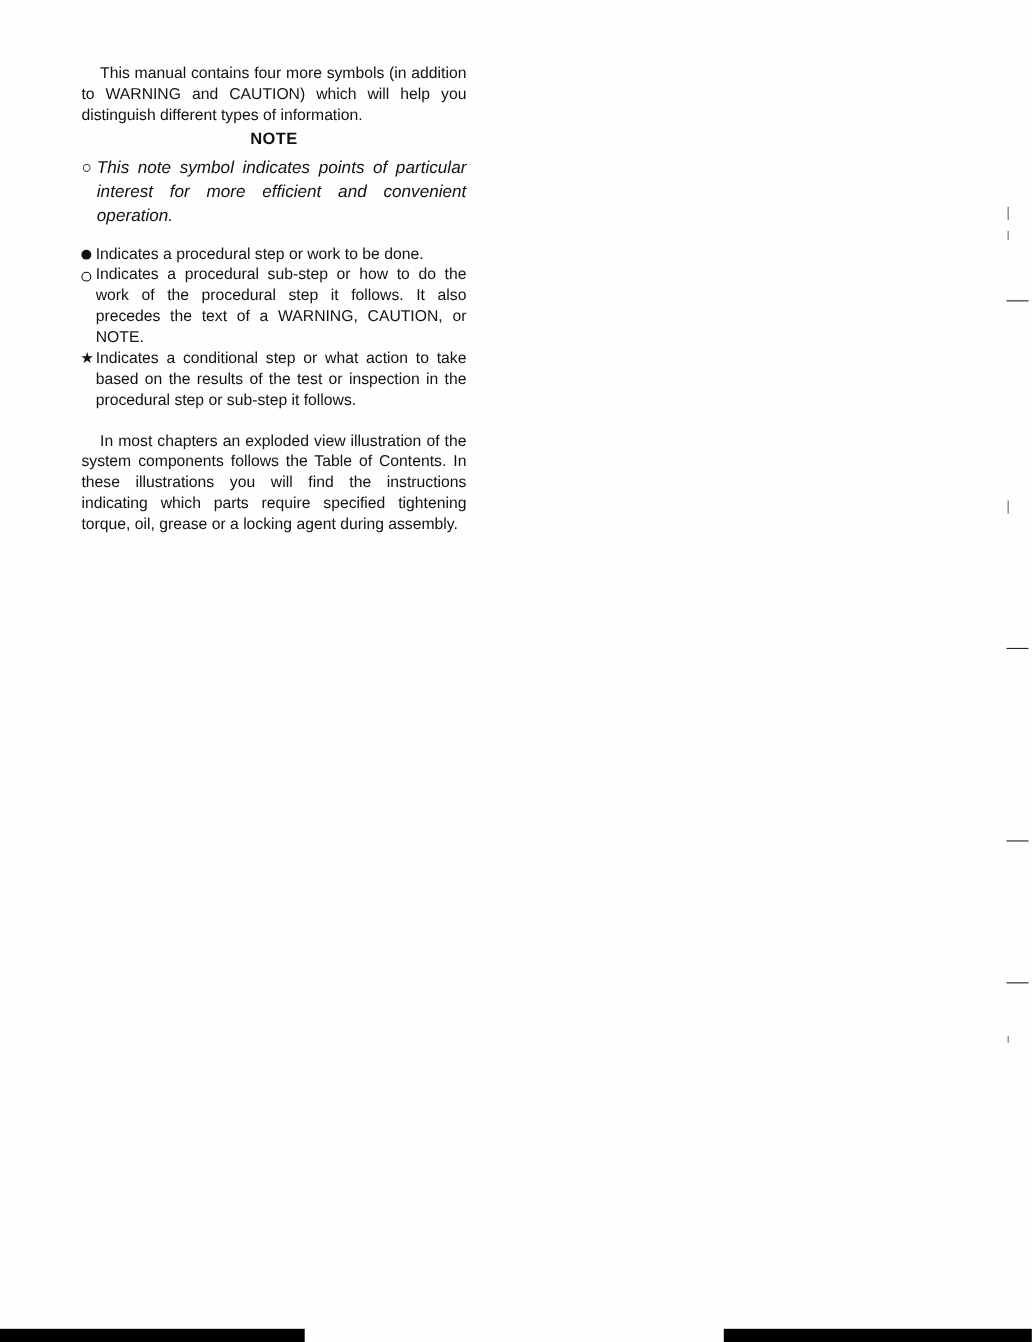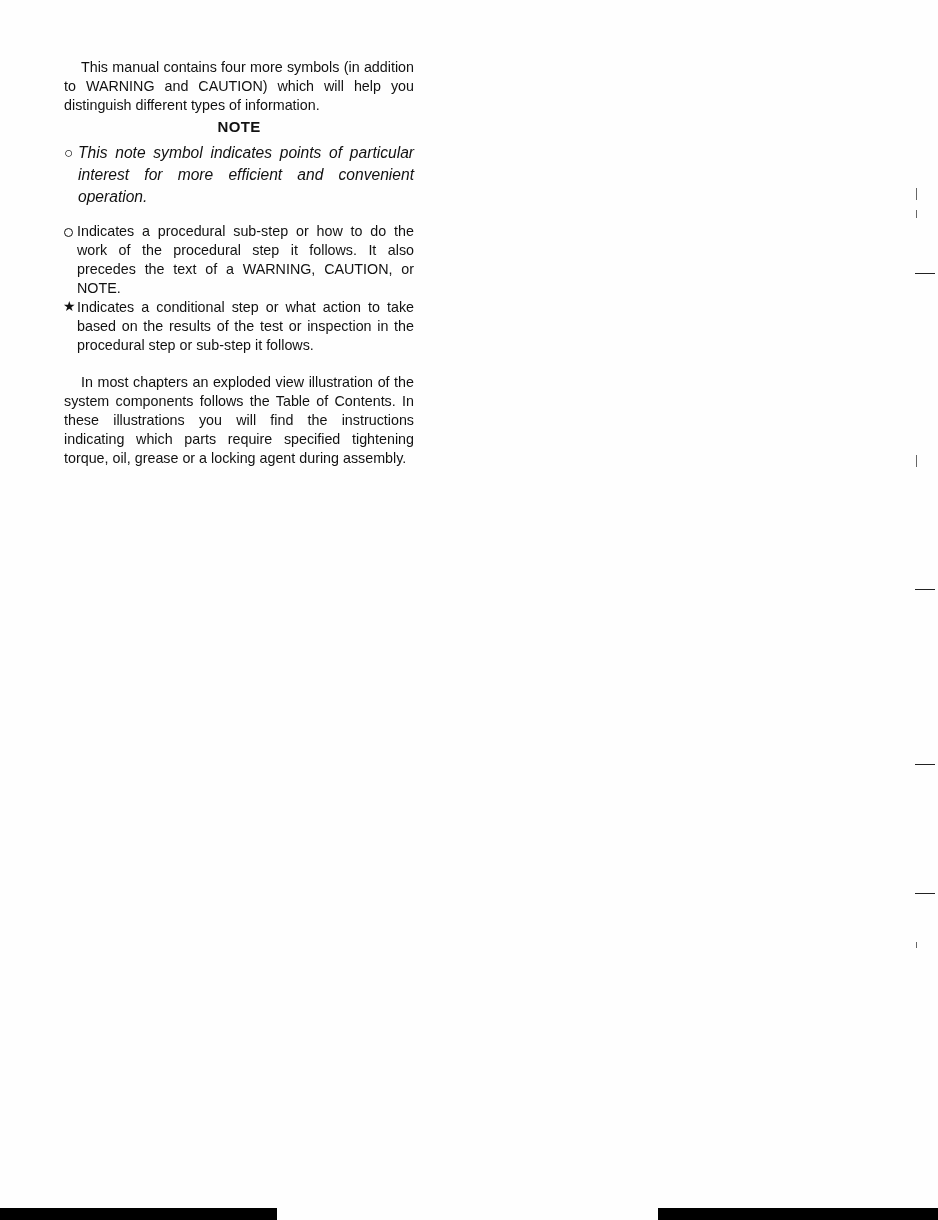--- a/index.html
+++ b/index.html
@@ -10,21 +10,21 @@
     body {
       width: 938px;
       height: 1220px;
       position: relative;
       overflow: hidden;
       font-family: "Liberation Sans", sans-serif;
       color: #111;
     }
     .column {
       position: absolute;
-      left: 64px;
+      left: 74px;
       top: 58px;
       width: 350px;
       font-size: 14.3px;
       line-height: 19px;
     }
     .para {
       margin: 0;
       text-align: justify;
       text-align-last: left;
     }
@@ -118,20 +118,24 @@
 
   <div class="note-heading">NOTE</div>
 
   <p class="note-body">
     <span class="bullet">○</span>
     <span>This note symbol indicates points of particular interest for more efficient and convenient operation.</span>
   </p>
 
   <ul class="symbol-list">
     <li class="symbol-item">
+      <span class="filled-circle"></span>
+      <span>Indicates a procedural step or work to be done.</span>
+    </li>
+    <li class="symbol-item">
       <span class="hollow-circle"></span>
       <span>Indicates a procedural sub-step or how to do the work of the procedural step it follows.  It also precedes the text of a WARNING, CAUTION, or NOTE.</span>
     </li>
     <li class="symbol-item">
       <span class="star">★</span>
       <span>Indicates a conditional step or what action to take based on the results of the test or inspection in the procedural step or sub-step it follows.</span>
     </li>
   </ul>
 
   <div class="gap"></div>

